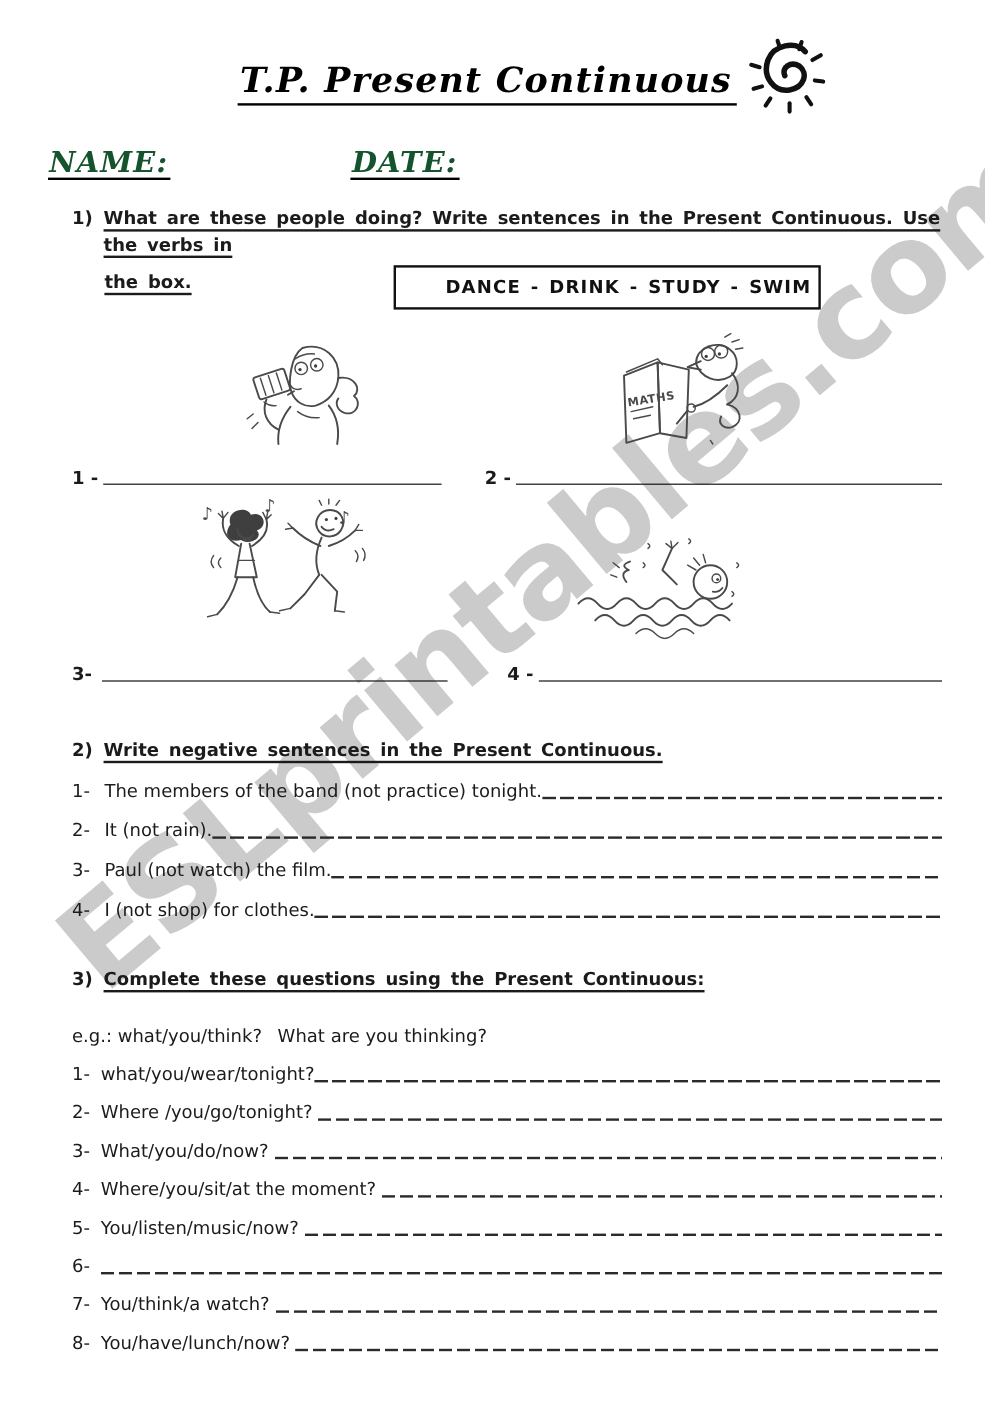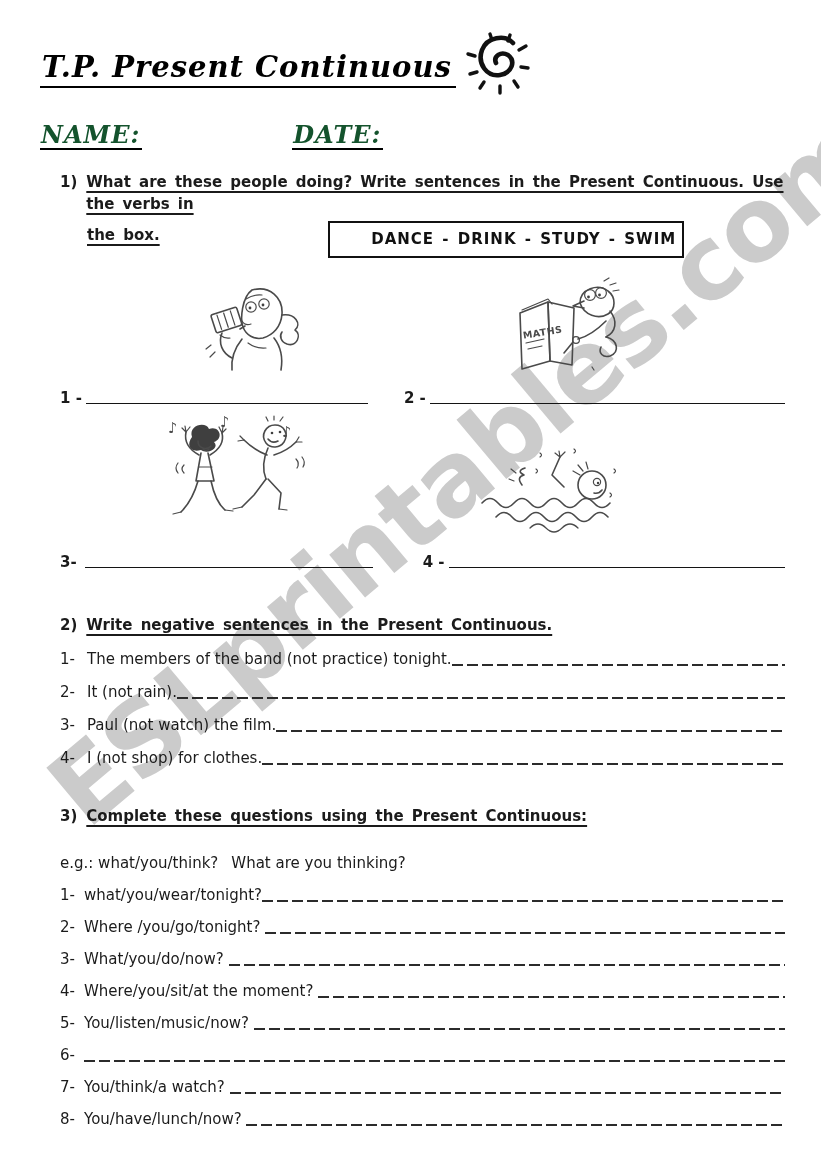--- a/index.html
+++ b/index.html
@@ -11,21 +11,21 @@
   .watermark{
     position:absolute; left:26px; top:758px; z-index:0;
     font-family:"DejaVu Sans", sans-serif; font-weight:bold;
     font-size:102px; letter-spacing:-2px; color:#cbcbcb;
     white-space:nowrap; transform:rotate(-40deg); transform-origin:0 0;
     user-select:none; pointer-events:none;
   }
   .content{position:relative; z-index:1; padding:44px 36px 0 40px;}
 
   
-  .title-row{display:flex; align-items:flex-start; height:58px;}
+  .title-row{display:flex; align-items:flex-start; margin-left:158px; height:58px;}
   .title{
     margin:0; font-family:"DejaVu Serif", serif; font-style:italic; font-weight:bold;
     font-size:29px; letter-spacing:1px; color:#000;
     border-bottom:2.5px solid #000; padding:8px 4px 2px 2px; line-height:1.1;
   }
   .sun{margin-left:4px; margin-top:-14px; flex:0 0 auto;}
 
   .namedate-row{display:flex; margin-top:14px; height:34px; align-items:flex-end;}
   .script-label{
     font-family:"DejaVu Serif", serif; font-style:italic; font-weight:bold;

